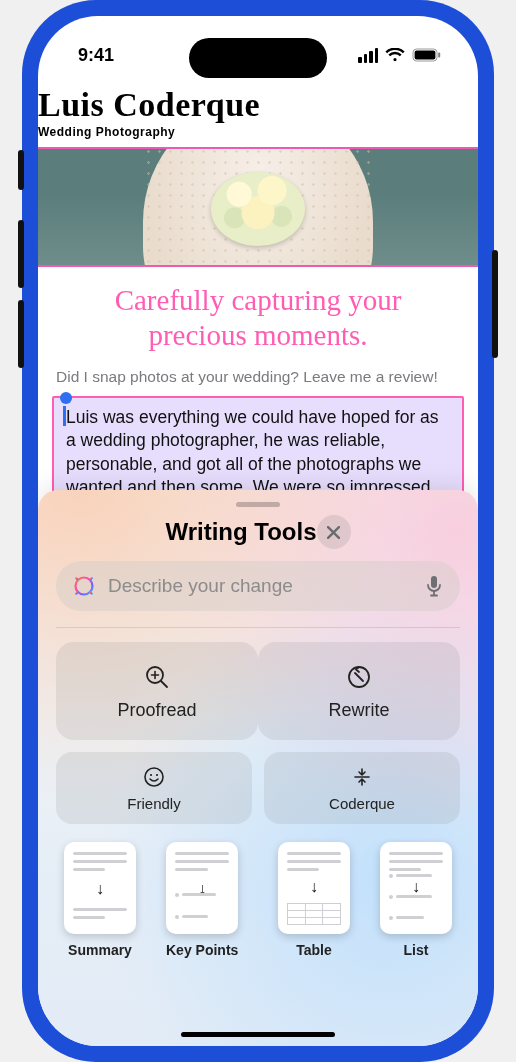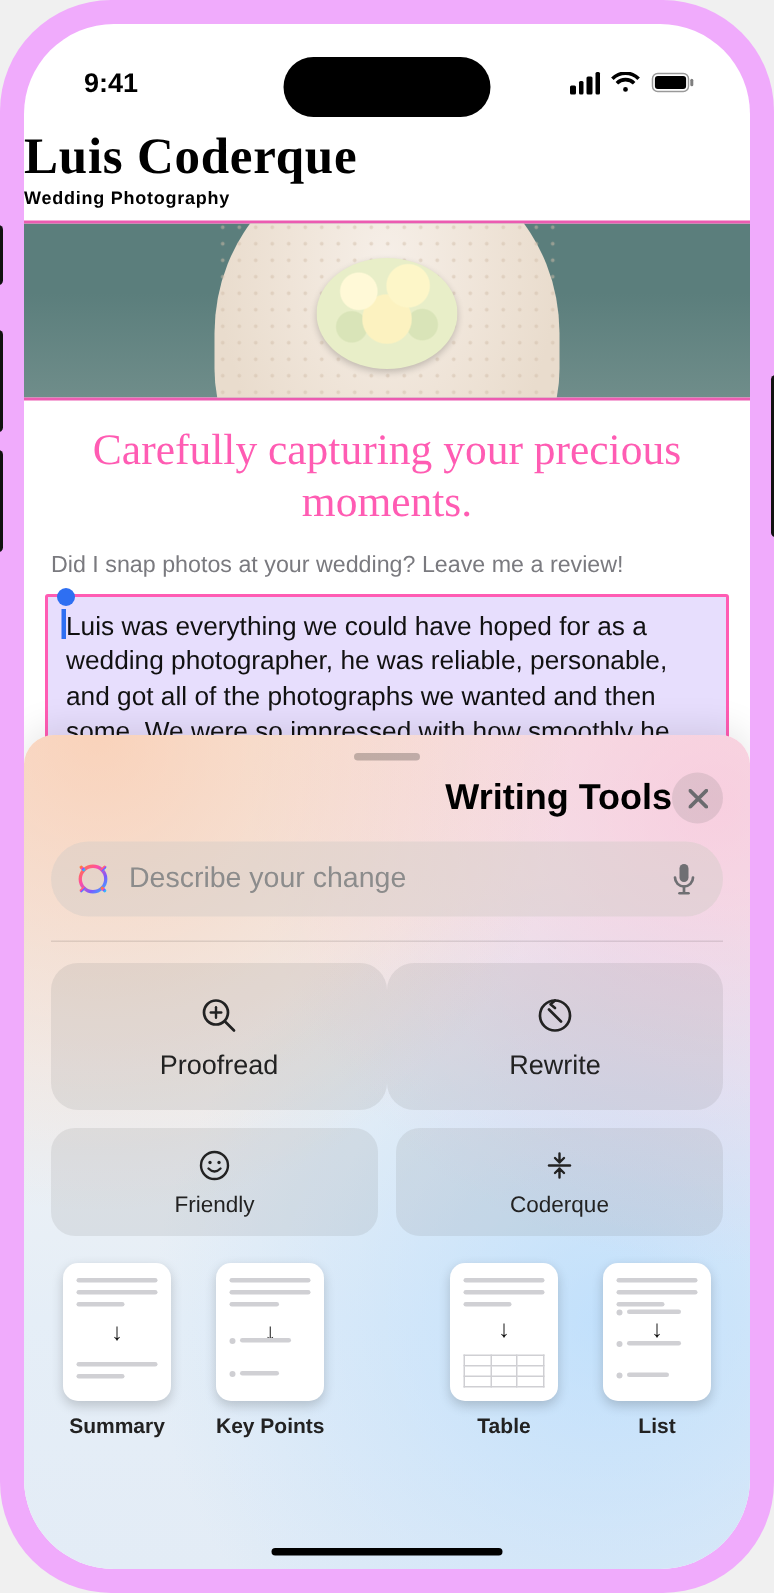--- a/index.html
+++ b/index.html
@@ -4,23 +4,23 @@
 <style>
   * { box-sizing: border-box; margin: 0; padding: 0; }
   body {
     font-family: -apple-system, BlinkMacSystemFont, "Helvetica Neue", sans-serif;
     background: #f0f0f0;
     display: flex;
     justify-content: center;
     padding: 0;
   }
   .phone {
-    width: 516px;
+    width: 472px;
     height: 1062px;
-    background: #f0abfc;
+    background: #1d4ed8;
     border-radius: 74px;
     padding: 16px;
     position: relative;
   }
   .screen {
     width: 100%;
     height: 100%;
     background: #fff;
     border-radius: 60px;
     overflow: hidden;
@@ -153,21 +153,21 @@
       radial-gradient(circle at 80% 70%, rgba(170,215,255,.6), transparent 55%),
       linear-gradient(180deg, #f3ece8 0%, #eef1f4 40%, #e5eef7 70%, #e3ecf6 100%);
     box-shadow: 0 -4px 24px rgba(0,0,0,.1);
     padding: 12px 18px 0;
     display:flex; flex-direction:column;
   }
   .grabber {
     width: 44px; height: 5px; background: rgba(0,0,0,.22); border-radius: 3px;
     margin: 0 auto 8px;
   }
-  .sheet-header { display:flex; align-items:center; justify-content:flex-end; margin-bottom: 12px; }
+  .sheet-header { display:flex; align-items:center; justify-content:center; margin-bottom: 12px; }
   .sheet-title { font-size: 24px; font-weight: 700; }
   .close-btn {
     width: 34px; height: 34px; border-radius: 50%;
     background: rgba(120,120,120,.18);
     display:flex; align-items:center; justify-content:center;
     color: #555; font-size: 17px; font-weight:700; cursor:pointer;
   }
 
   .input-pill {
     height: 50px;

